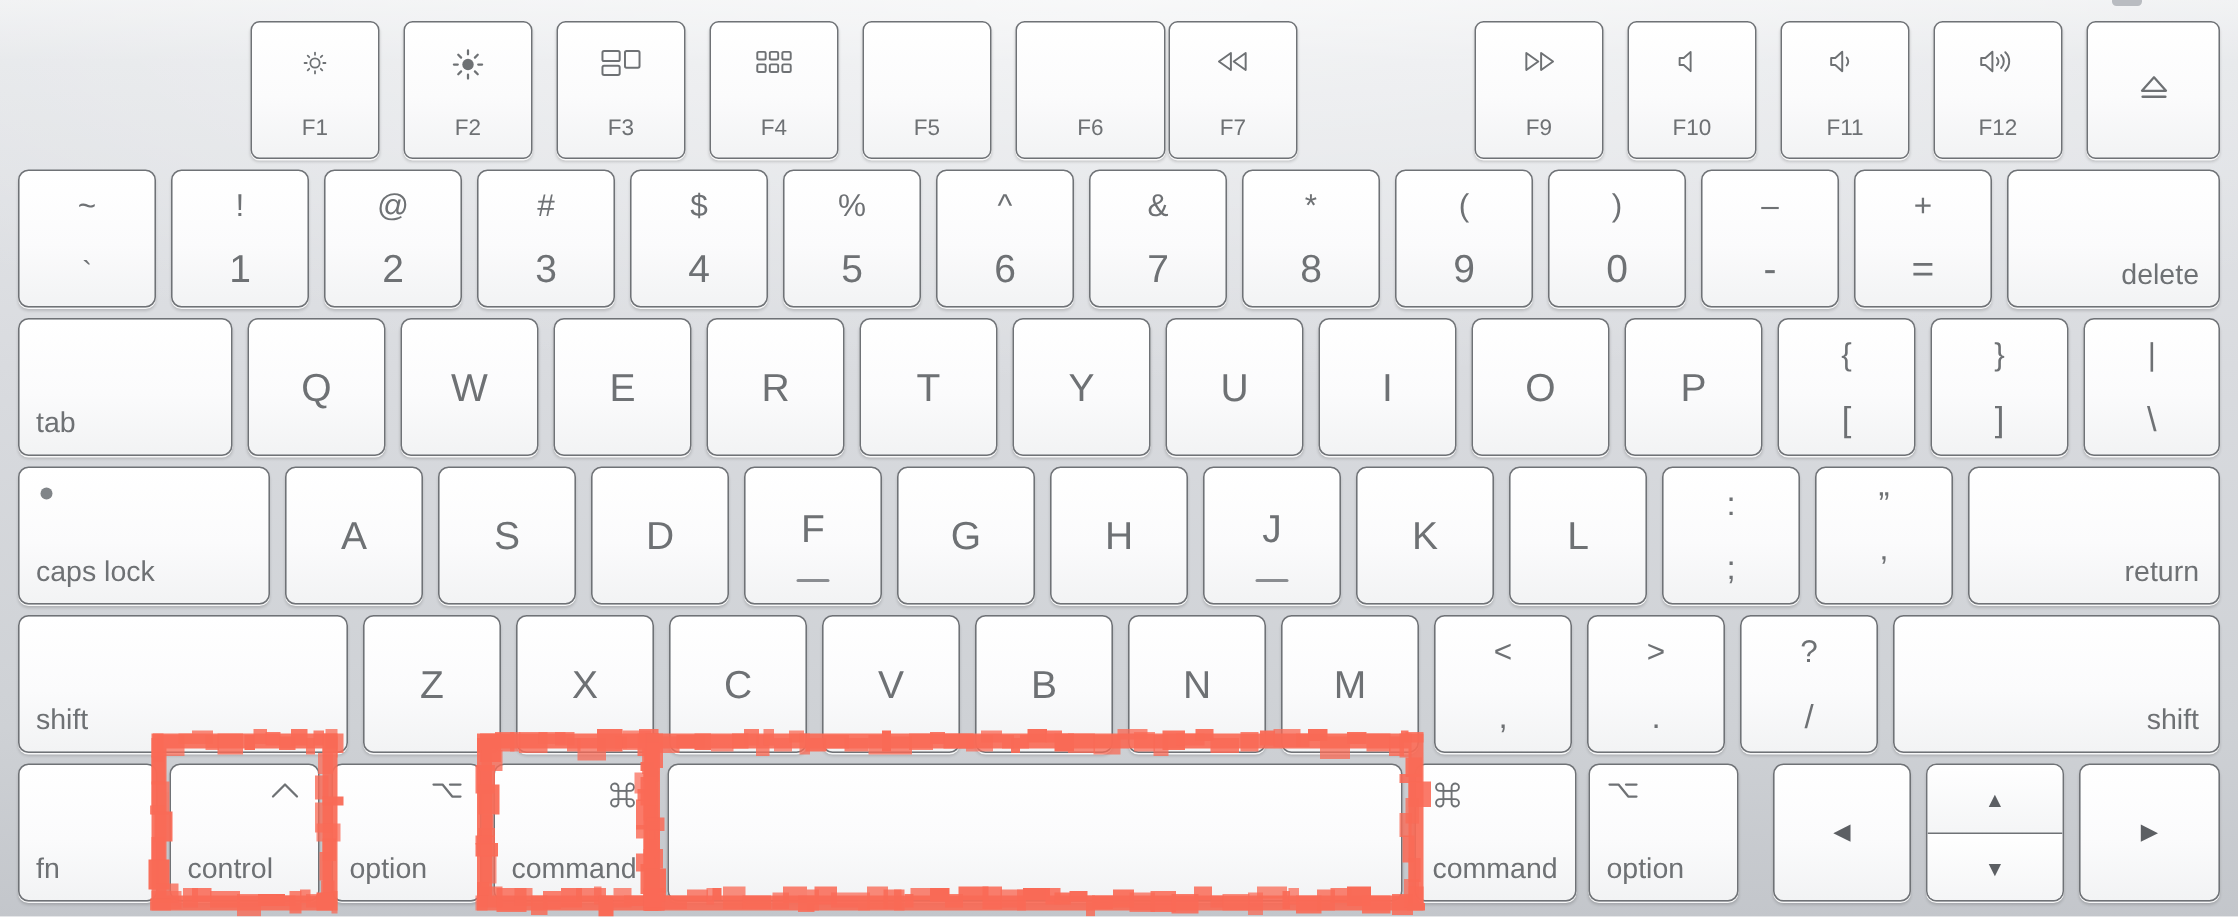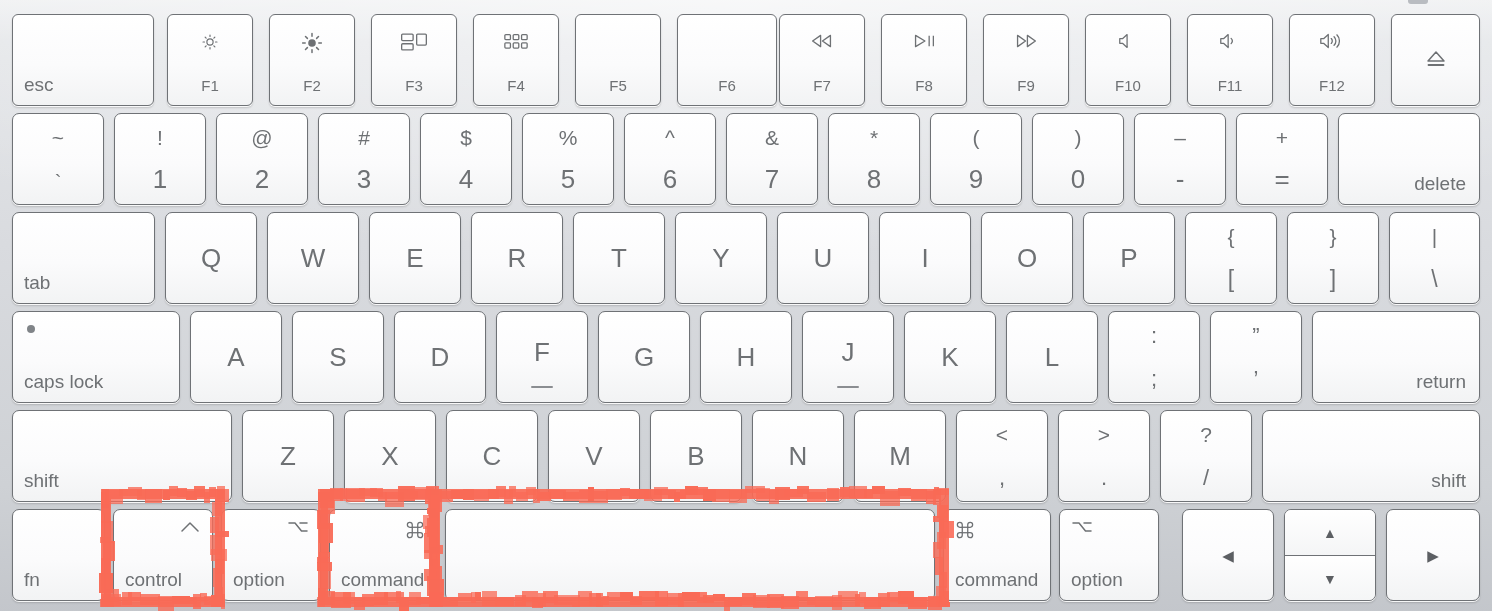--- a/index.html
+++ b/index.html
@@ -176,23 +176,20 @@
   }
 </style>
 </head>
 <body>
 
 <div id="keyboard">
   <div class="chassis"></div>
   <div class="chassis-inner"></div>
   <div class="notch"></div>
 
-  <div class="key fn-row" style="left:12px;top:14px;width:142px;height:92px;">
-    <span class="lbl bl">esc</span>
-  </div>
 
   <div class="key fn-row" style="left:167px;top:14px;width:86px;height:92px;">
     <span class="fnicon">
       <svg width="22" height="22" viewBox="0 0 24 24" fill="none" stroke="#6e7174" stroke-width="1.3" stroke-linecap="round">
         <circle cx="12" cy="12" r="3.4"></circle>
         <path d="M12 4.4v1.6M12 18v1.6M4.4 12h1.6M18 12h1.6M6.7 6.7l1.1 1.1M16.2 16.2l1.1 1.1M17.3 6.7l-1.1 1.1M7.8 16.2l-1.1 1.1"></path>
       </svg>
     </span>
     <span class="lbl fnum">F1</span>
   </div>
@@ -243,29 +240,20 @@
   <div class="key fn-row" style="left:779px;top:14px;width:86px;height:92px;">
     <span class="fnicon">
       <svg width="30" height="20" viewBox="0 0 32 20" fill="none" stroke="#6e7174" stroke-width="1.4" stroke-linejoin="round">
         <path d="M14.5 4 L6 10 L14.5 16 Z"></path>
         <path d="M25 4 L16.5 10 L25 16 Z"></path>
       </svg>
     </span>
     <span class="lbl fnum">F7</span>
   </div>
 
-  <div class="key fn-row" style="left:881px;top:14px;width:86px;height:92px;">
-    <span class="fnicon">
-      <svg width="30" height="20" viewBox="0 0 32 20" fill="none" stroke="#6e7174" stroke-width="1.4" stroke-linejoin="round">
-        <path d="M7 4 L17 10 L7 16 Z"></path>
-        <path d="M21.5 4.3 V15.7 M26 4.3 V15.7" stroke-linecap="butt"></path>
-      </svg>
-    </span>
-    <span class="lbl fnum">F8</span>
-  </div>
 
   <div class="key fn-row" style="left:983px;top:14px;width:86px;height:92px;">
     <span class="fnicon">
       <svg width="30" height="20" viewBox="0 0 32 20" fill="none" stroke="#6e7174" stroke-width="1.4" stroke-linejoin="round">
         <path d="M7 4 L15.5 10 L7 16 Z"></path>
         <path d="M17.5 4 L26 10 L17.5 16 Z"></path>
       </svg>
     </span>
     <span class="lbl fnum">F9</span>
   </div>

